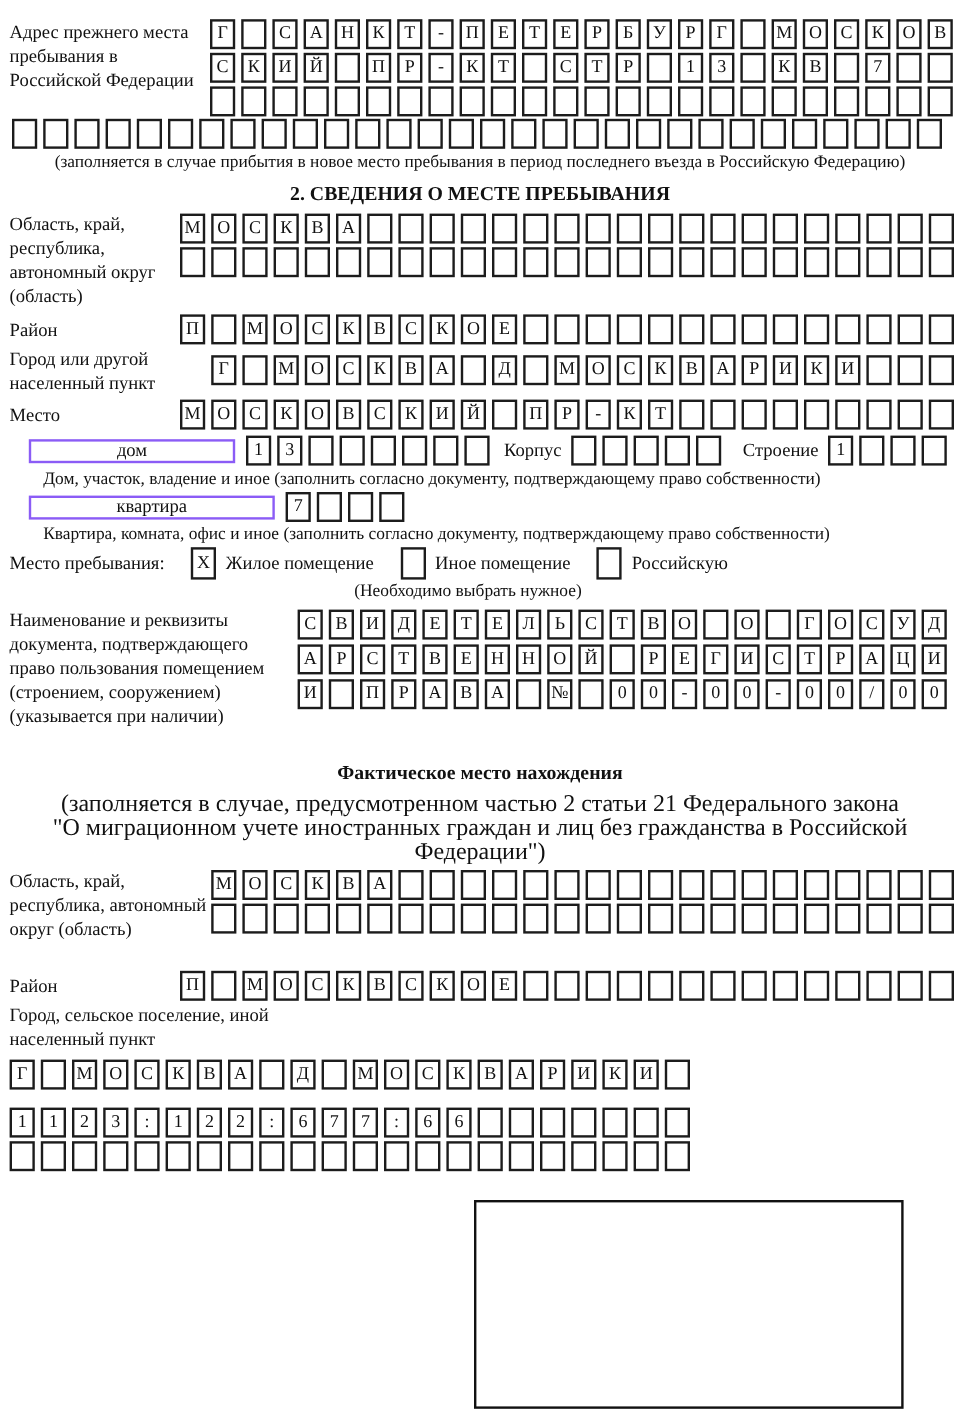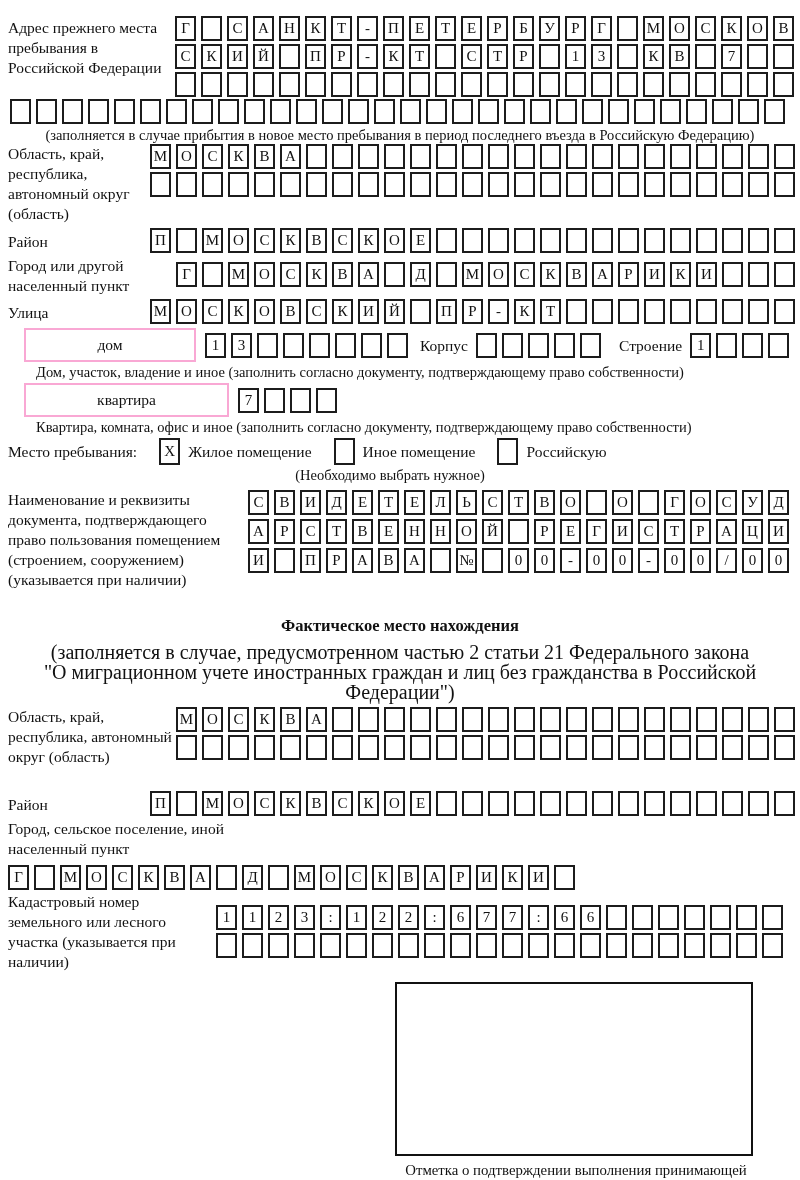--- a/index.html
+++ b/index.html
@@ -12,21 +12,21 @@
   .frow{display:flex;align-items:flex-start;}
   .lbl{font-size:15.5px;line-height:20px;flex-shrink:0;}
   .rows-col{display:flex;flex-direction:column;gap:3px;}
   .cellrow{display:flex;gap:5px;flex-wrap:nowrap;}
   .cell{
     width:21px;height:25px;flex-shrink:0;box-sizing:border-box;
     border:2px solid #1c1c1c;display:flex;align-items:center;justify-content:center;
     font-size:15px;background:#fff;
   }
   .widebox{
-    box-sizing:border-box;border:2px solid #f9a8d4;height:34px;
+    box-sizing:border-box;border:2px solid #8b5cf6;height:20px;
     display:flex;align-items:center;justify-content:center;font-size:15.5px;background:#fff;
   }
   .caption-center{text-align:center;font-size:14.5px;margin-top:3px;}
   .caption-left{font-size:14.5px;margin:2px 0 2px 36px;}
   .sec-title{text-align:center;font-weight:bold;font-size:16.5px;margin:8px 0 6px 0;}
   .note-center{text-align:center;font-size:20px;line-height:20px;}
   .checkbox{
     width:21px;height:27px;box-sizing:border-box;border:2px solid #1c1c1c;
     display:flex;align-items:center;justify-content:center;font-size:15px;margin:0 8px 0 22px;background:#fff;
   }
@@ -155,20 +155,21 @@
       <div class="cell"></div>
       <div class="cell"></div>
       <div class="cell"></div>
       <div class="cell"></div>
       <div class="cell"></div>
       <div class="cell"></div>
       <div class="cell"></div>
     </div>
   <div class="caption-center">(заполняется в случае прибытия в новое место пребывания в период последнего въезда в Российскую Федерацию)</div>
 
+  <div class="sec-title">2. СВЕДЕНИЯ О МЕСТЕ ПРЕБЫВАНИЯ</div>
 
   <div class="frow" style="margin-left:8px;min-height:84px;">
     <div class="lbl" style="width:142px;">Область, край, республика, автономный округ (область)</div>
     <div class="rows-col">
       <div class="cellrow">
           <div class="cell">М</div>
           <div class="cell">О</div>
           <div class="cell">С</div>
           <div class="cell">К</div>
           <div class="cell">В</div>
@@ -278,21 +279,21 @@
         <div class="cell">И</div>
         <div class="cell">К</div>
         <div class="cell">И</div>
         <div class="cell"></div>
         <div class="cell"></div>
         <div class="cell"></div>
       </div>
   </div>
 
   <div class="frow" style="margin-left:8px;margin-top:3px;">
-    <div class="lbl" style="width:142px;padding-top:4px;">Улица</div>
+    <div class="lbl" style="width:142px;padding-top:4px;">Место</div>
     <div class="cellrow">
         <div class="cell">М</div>
         <div class="cell">О</div>
         <div class="cell">С</div>
         <div class="cell">К</div>
         <div class="cell">О</div>
         <div class="cell">В</div>
         <div class="cell">С</div>
         <div class="cell">К</div>
         <div class="cell">И</div>
@@ -559,21 +560,20 @@
         <div class="cell">А</div>
         <div class="cell">Р</div>
         <div class="cell">И</div>
         <div class="cell">К</div>
         <div class="cell">И</div>
         <div class="cell"></div>
       </div>
   </div>
 
   <div class="frow" style="margin-left:8px;margin-top:2px;min-height:84px;">
-    <div class="lbl" style="width:208px;">Кадастровый номер земельного или лесного участка (указывается при наличии)</div>
     <div class="rows-col" style="margin-top:13px;">
       <div class="cellrow">
           <div class="cell">1</div>
           <div class="cell">1</div>
           <div class="cell">2</div>
           <div class="cell">3</div>
           <div class="cell">:</div>
           <div class="cell">1</div>
           <div class="cell">2</div>
           <div class="cell">2</div>

